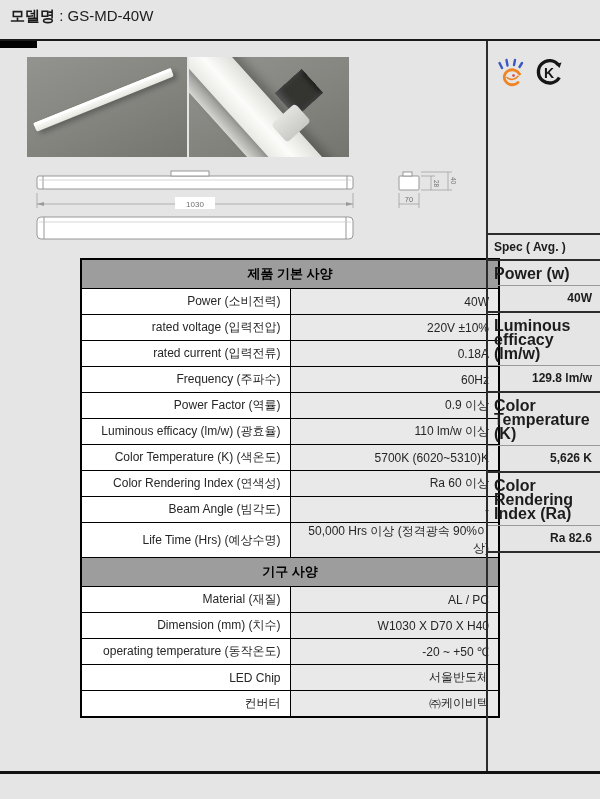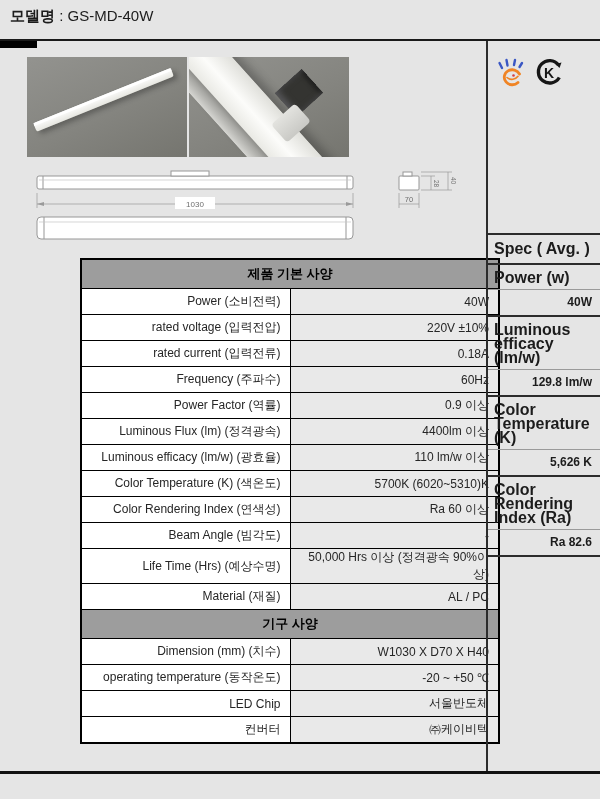--- a/index.html
+++ b/index.html
@@ -41,21 +41,21 @@
   table.spec td{border:1px solid #000;font-size:12px;height:25px;padding:0 9px;
         vertical-align:middle;text-align:right;}
   table.spec td.lbl{width:210px;background:#fff;color:#262626;}
   table.spec td.val{width:210px;background:#e9e9e9;color:#262626;}
   table.spec td.sec{background:#9d9d9d;color:#000;font-weight:bold;font-size:13px;
         text-align:center;height:28px;}
   
   .sidebar{position:absolute;left:488px;top:41px;width:112px;height:730px;}
   .cert-row{margin:16px 0 0 8px;display:flex;gap:6px;align-items:flex-start;}
   .spec-block{margin-top:142px;}
-  .sb-h{font-size:16px;font-weight:bold;padding:5px 6px;
+  .sb-h{font-size:12px;font-weight:bold;padding:5px 6px;
         border-top:2px solid #2c2c2c;border-bottom:2px solid #2c2c2c;}
   .sb-l{font-size:16px;font-weight:bold;padding:6px 6px 4px;line-height:14px;
         border-bottom:1px solid #9a9a9a;}
   .sb-v{font-size:12px;font-weight:bold;text-align:right;padding:5px 8px 6px;
         border-bottom:2px solid #2c2c2c;}
 </style>
 </head>
 <body>
 
 <div class="page">
@@ -139,49 +139,45 @@
       </tr>
       <tr>
         <td class="lbl">Frequency (주파수)</td>
         <td class="val">60Hz</td>
       </tr>
       <tr>
         <td class="lbl">Power Factor (역률)</td>
         <td class="val">0.9 이상</td>
       </tr>
       <tr>
-        <td class="lbl">Luminous Flux (lm) (정격광속)</td>
-        <td class="val">4400lm 이상</td>
-      </tr>
-      <tr>
         <td class="lbl">Luminous efficacy (lm/w) (광효율)</td>
         <td class="val">110 lm/w 이상</td>
       </tr>
       <tr>
         <td class="lbl">Color Temperature (K) (색온도)</td>
         <td class="val">5700K (6020~5310)K</td>
       </tr>
       <tr>
         <td class="lbl">Color Rendering Index (연색성)</td>
         <td class="val">Ra 60 이상</td>
       </tr>
       <tr>
         <td class="lbl">Beam Angle (빔각도)</td>
         <td class="val">-</td>
       </tr>
       <tr>
         <td class="lbl">Life Time (Hrs) (예상수명)</td>
         <td class="val">50,000 Hrs 이상 (정격광속 90%이상)</td>
       </tr>
       <tr>
+        <td class="sec" colspan="2">기구 사양</td>
+      </tr>
+      <tr>
         <td class="lbl">Material (재질)</td>
         <td class="val">AL / PC</td>
-      </tr>
-      <tr>
-        <td class="sec" colspan="2">기구 사양</td>
       </tr>
       <tr>
         <td class="lbl">Dimension (mm) (치수)</td>
         <td class="val">W1030 X D70 X H40</td>
       </tr>
       <tr>
         <td class="lbl">operating temperature (동작온도)</td>
         <td class="val">-20 ~ +50 ℃</td>
       </tr>
       <tr>

